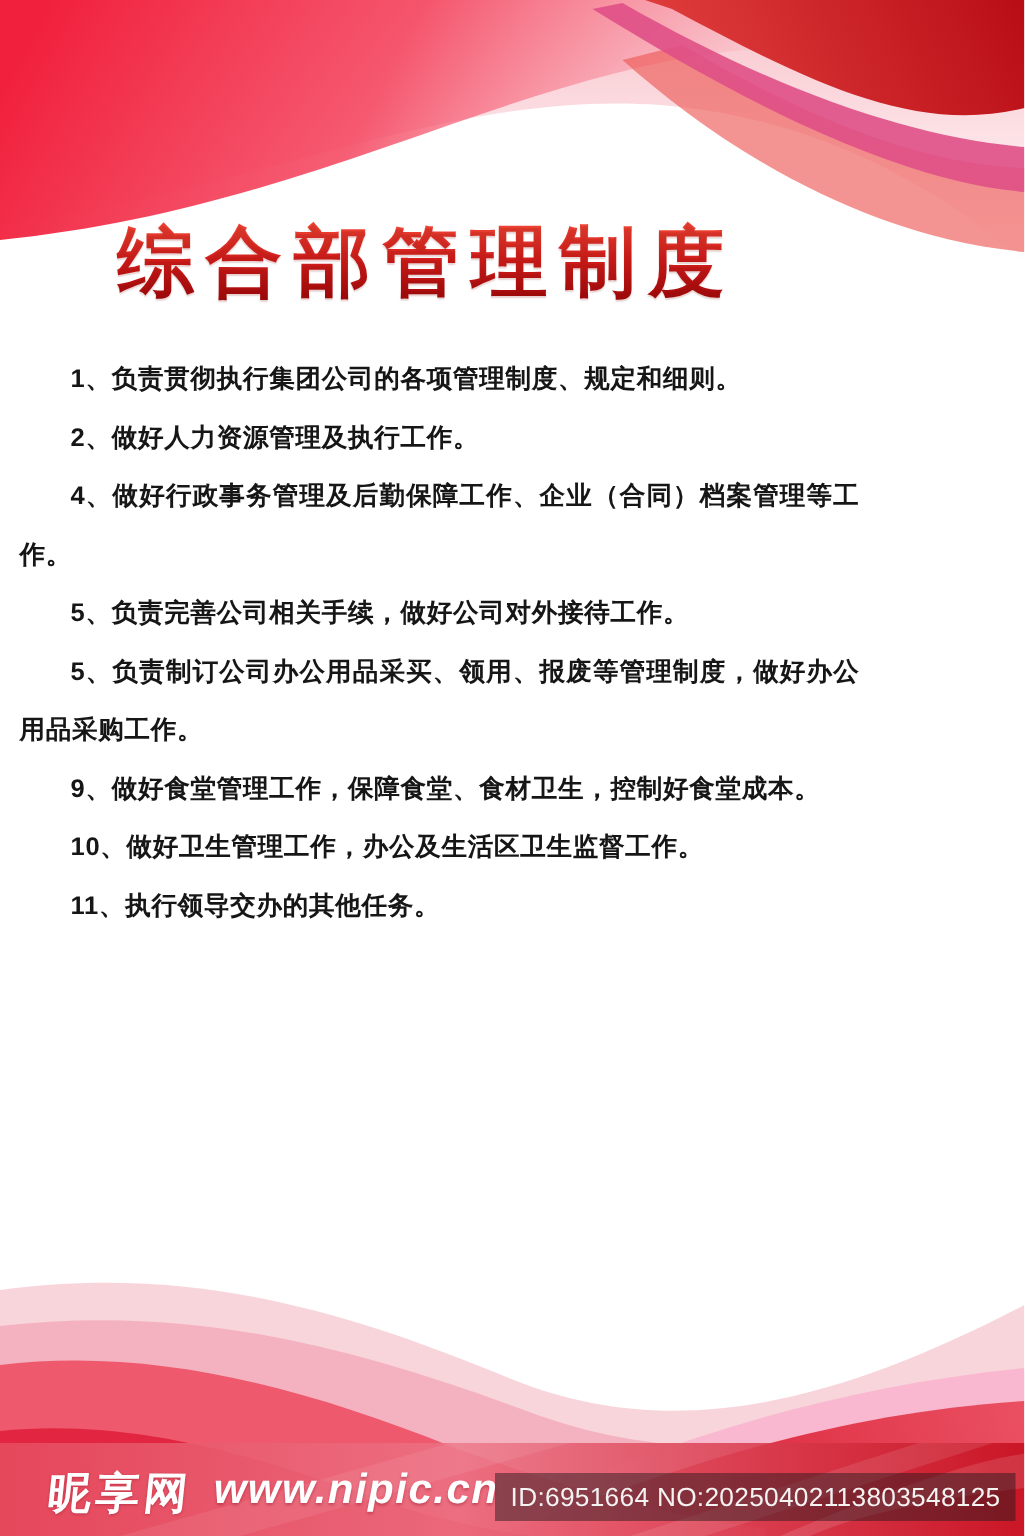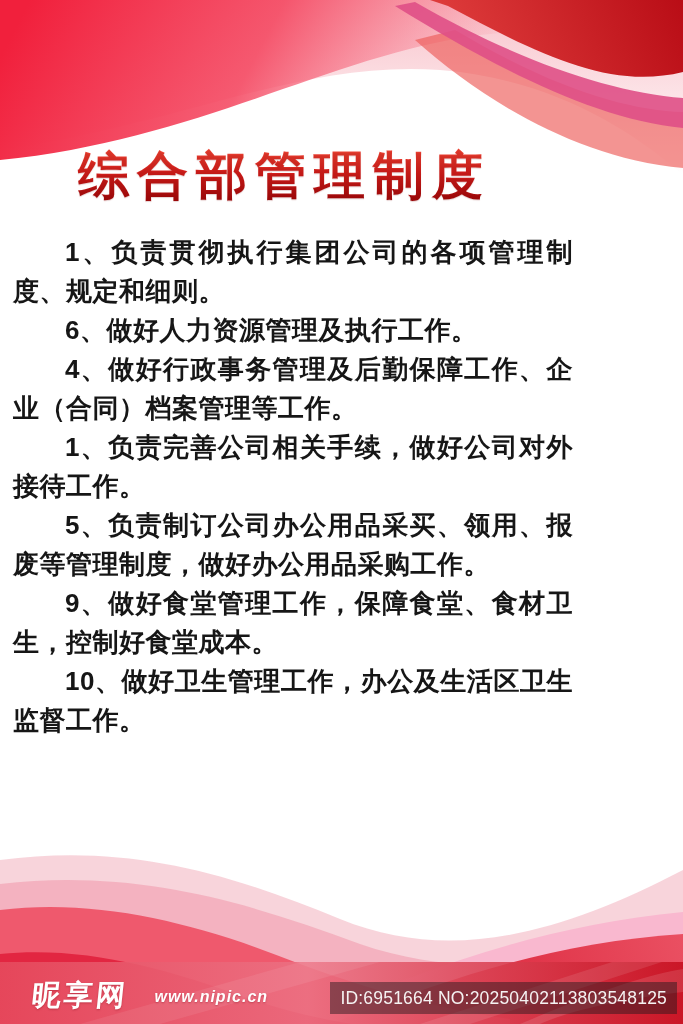--- a/index.html
+++ b/index.html
@@ -32,21 +32,21 @@
     -webkit-text-fill-color:transparent;
     text-shadow:0 1px 1px rgba(120,0,0,0.18);
   }
 
   .rules{
     width:560px;
     margin:27px auto 0 auto;
   }
   .rules p{
     margin:0;
-    font-size:26px;
+    font-size:17px;
     line-height:39px;
     font-weight:700;
     color:#161616;
     text-align:justify;
     text-justify:inter-ideograph;
     text-indent:2em;
     letter-spacing:0.5px;
   }
 
   .footer-bar{
@@ -64,22 +64,22 @@
   }
   .site-logo .cn{
     display:inline-block;
     font-size:29px;
     letter-spacing:3px;
     transform:skewX(-6deg);
     text-shadow:0 1px 2px rgba(120,0,20,0.35);
   }
   .site-logo .url{
     display:inline-block;
-    margin-left:22px;
-    font-size:16px;
+    margin-left:10px;
+    font-size:28px;
     font-style:italic;
     letter-spacing:1px;
     vertical-align:3px;
     text-shadow:0 1px 2px rgba(120,0,20,0.35);
   }
   .id-badge{
     position:absolute;
     right:6px;top:20px;
     height:32px;
     line-height:32px;
@@ -146,26 +146,27 @@
     <path d="M80,210 L300,148 L380,148 L160,210 Z" fill="#ffffff" opacity="0.08"></path>
     <path d="M420,210 L612,148 L662,148 L470,210 Z" fill="#ffffff" opacity="0.10"></path>
     <path d="M520,210 C600,176 650,160 683,155 L683,178 C630,184 570,196 540,210 Z" fill="#ffffff" opacity="0.12"></path>
   </svg>
 
   <div class="content">
     <h1 class="title">综合部管理制度</h1>
 
     <div class="rules">
       <p>1、负责贯彻执行集团公司的各项管理制度、规定和细则。</p>
-      <p>6、做好人力资源管理及执行工作。</p>
+      <p>2、做好人力资源管理及执行工作。</p>
       <p>4、做好行政事务管理及后勤保障工作、企业（合同）档案管理等工作。</p>
-      <p>1、负责完善公司相关手续，做好公司对外接待工作。</p>
+      <p>5、负责完善公司相关手续，做好公司对外接待工作。</p>
       <p>5、负责制订公司办公用品采买、领用、报废等管理制度，做好办公用品采购工作。</p>
       <p>9、做好食堂管理工作，保障食堂、食材卫生，控制好食堂成本。</p>
       <p>10、做好卫生管理工作，办公及生活区卫生监督工作。</p>
+      <p>11、执行领导交办的其他任务。</p>
     </div>
   </div>
 
   <div class="footer-bar">
     <div class="site-logo">
       <span class="cn">昵享网</span>
       <span class="url">www.nipic.cn</span>
     </div>
     <div class="id-badge">ID:6951664 NO:20250402113803548125</div>
   </div>

